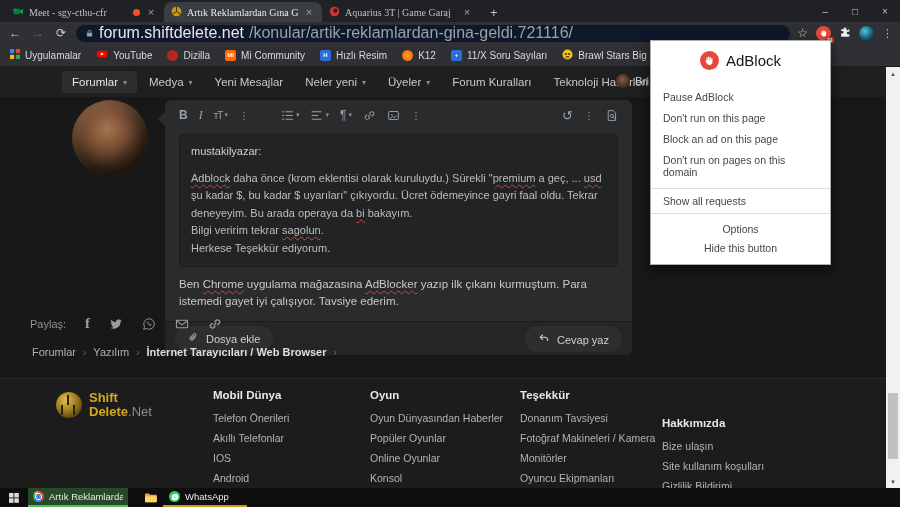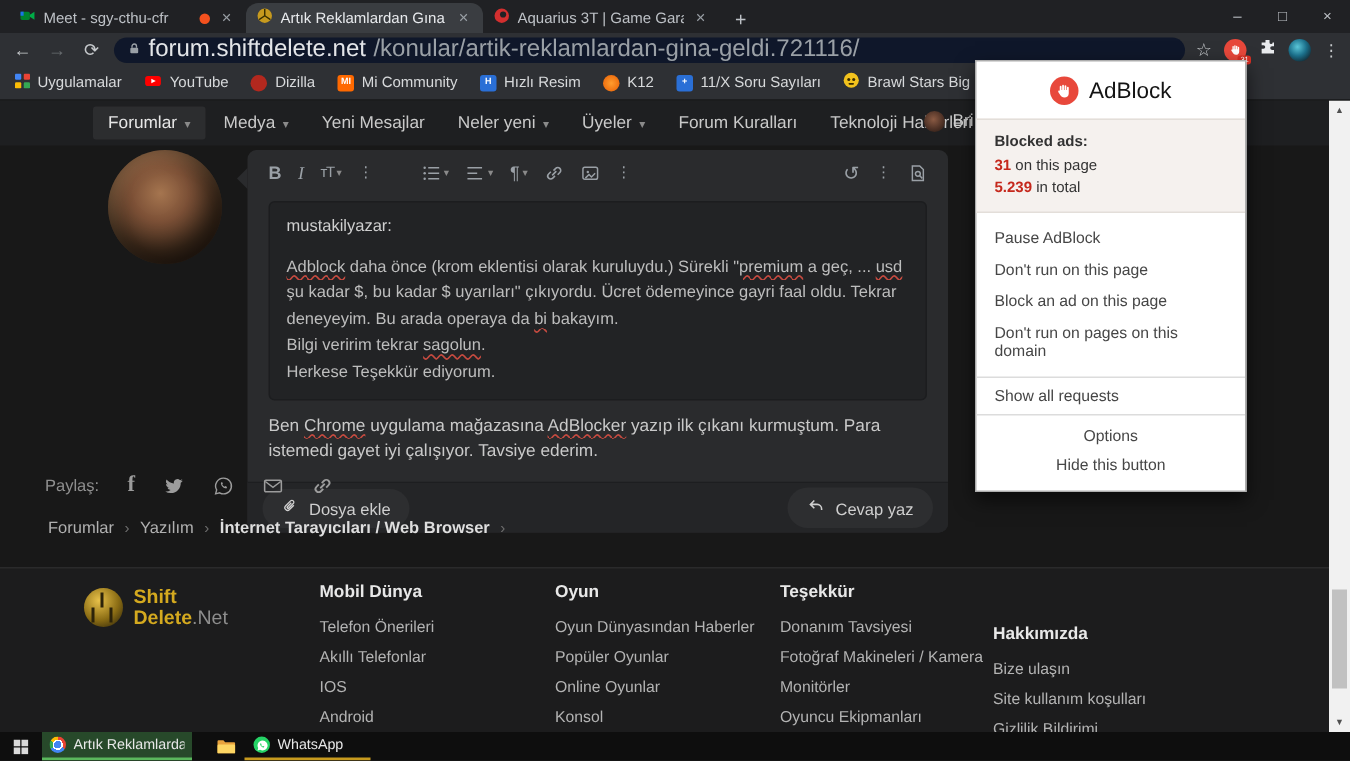--- a/index.html
+++ b/index.html
@@ -6,21 +6,21 @@
   html,body { width:900px; height:507px; overflow:hidden; background:#181818;
     font-family:"Liberation Sans", sans-serif; }
   .screen { position:relative; width:900px; height:507px; }
 
   
   .tabstrip { position:absolute; top:0; left:0; right:0; height:22px; background:#202124;
     display:flex; align-items:flex-end; padding-left:6px; }
   .tab { height:20px; width:158px; display:flex; align-items:center; gap:5px; padding:0 7px;
     color:#bdc1c6; font-size:10px; border-radius:8px 8px 0 0; position:relative; }
   .tab.active { background:#3a3d41; color:#e8eaed; }
-  .tab .title { flex:1; white-space:nowrap; overflow:hidden; }
+  .tab .title { flex:1; white-space:nowrap; overflow:hidden;font-family:Liberation Serif, serif; }
   .tab .close { color:#9aa0a6; font-size:11px; width:12px; text-align:center; }
   .rec-dot { width:7px; height:7px; border-radius:50%; background:#f4511e; flex:none; }
   .newtab { color:#bdc1c6; font-size:13px; padding:0 10px; height:20px; display:flex; align-items:center; }
   .winctrl { position:absolute; right:0; top:0; height:22px; display:flex; }
   .winctrl span { width:30px; height:22px; display:flex; align-items:center; justify-content:center;
     color:#bdc1c6; font-size:10px; }
 
   
   .toolbar { position:absolute; top:22px; left:0; right:0; height:22px; background:#2e3034;
     display:flex; align-items:center; padding:0 7px; gap:7px; }
@@ -491,25 +491,20 @@
 
   <div class="adblock">
     <div class="ab-header">
       <span class="ab-logo">
         <svg viewBox="0 0 24 24" width="12" height="12">
             <path fill="#fff" d="M7 11V5.5a1.2 1.2 0 012.4 0V10h.8V4.2a1.2 1.2 0 012.4 0V10h.8V5a1.2 1.2 0 012.4 0v5h.8V7a1.2 1.2 0 012.4 0v7.5c0 3.5-2.5 5.5-5.8 5.5-2.8 0-4.3-1.3-5.6-3.4L5.2 13c-.5-.8-.3-1.7.4-2.2.7-.4 1.6-.2 2 .5l.9 1.4z"></path>
           </svg>
       </span>
       <span class="ab-title">AdBlock</span>
     </div>
-    <div class="ab-stats">
-      <span class="bold">Blocked ads:</span><br>
-      <span class="red">31</span><span> on this page</span><br>
-      <span class="red">5.239</span><span> in total</span>
-    </div>
     <div class="ab-menu" id="abmenu">
         <div class="ab-item">Pause AdBlock</div>
         <div class="ab-item">Don't run on this page</div>
         <div class="ab-item">Block an ad on this page</div>
         <div class="ab-item">Don't run on pages on this domain</div>
       </div>
     <div class="ab-sep"></div>
     <div class="ab-row">Show all requests</div>
     <div class="ab-sep"></div>
     <div class="ab-group">

